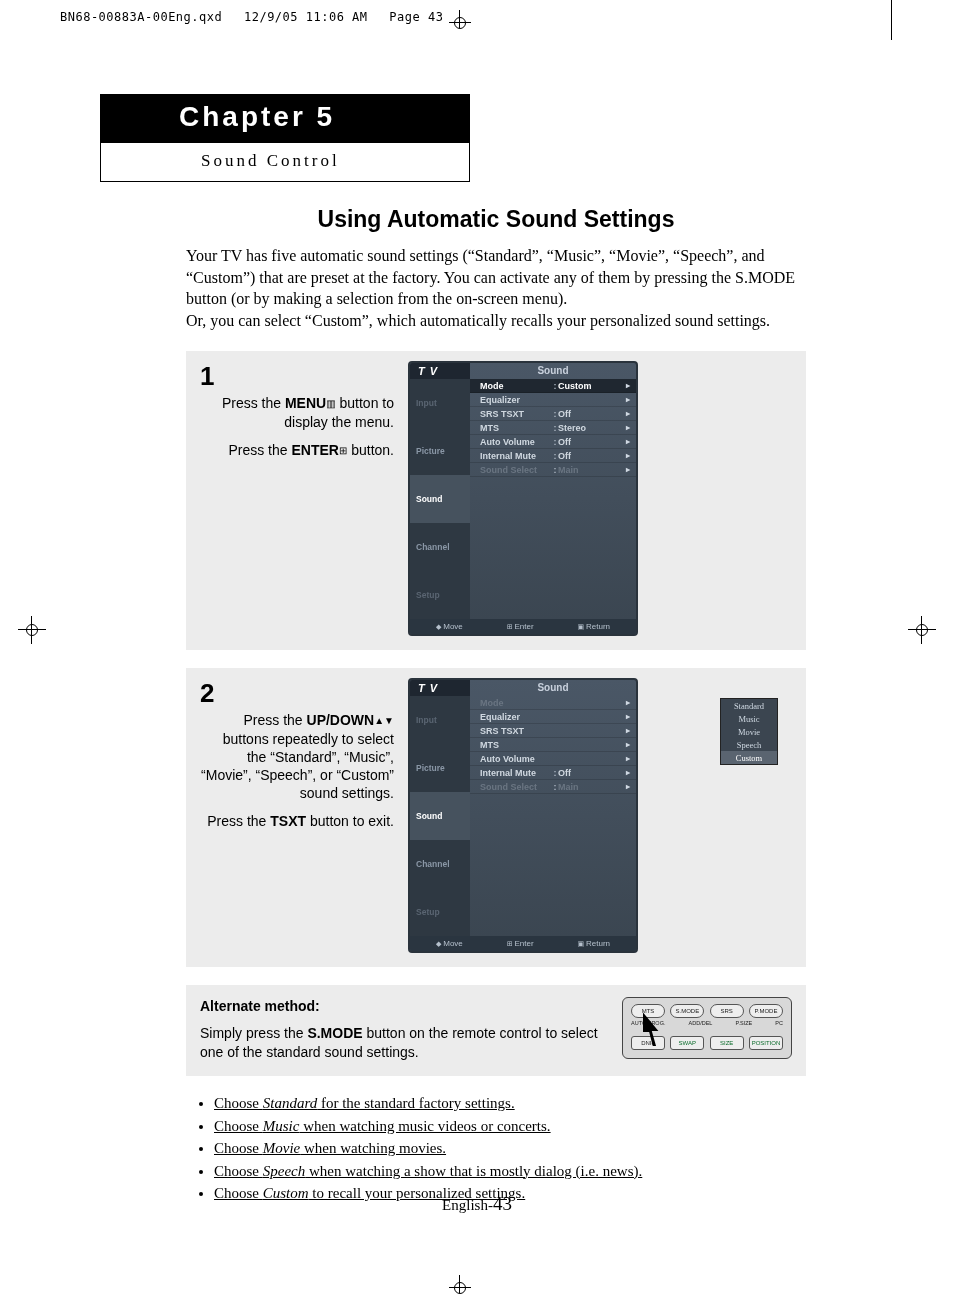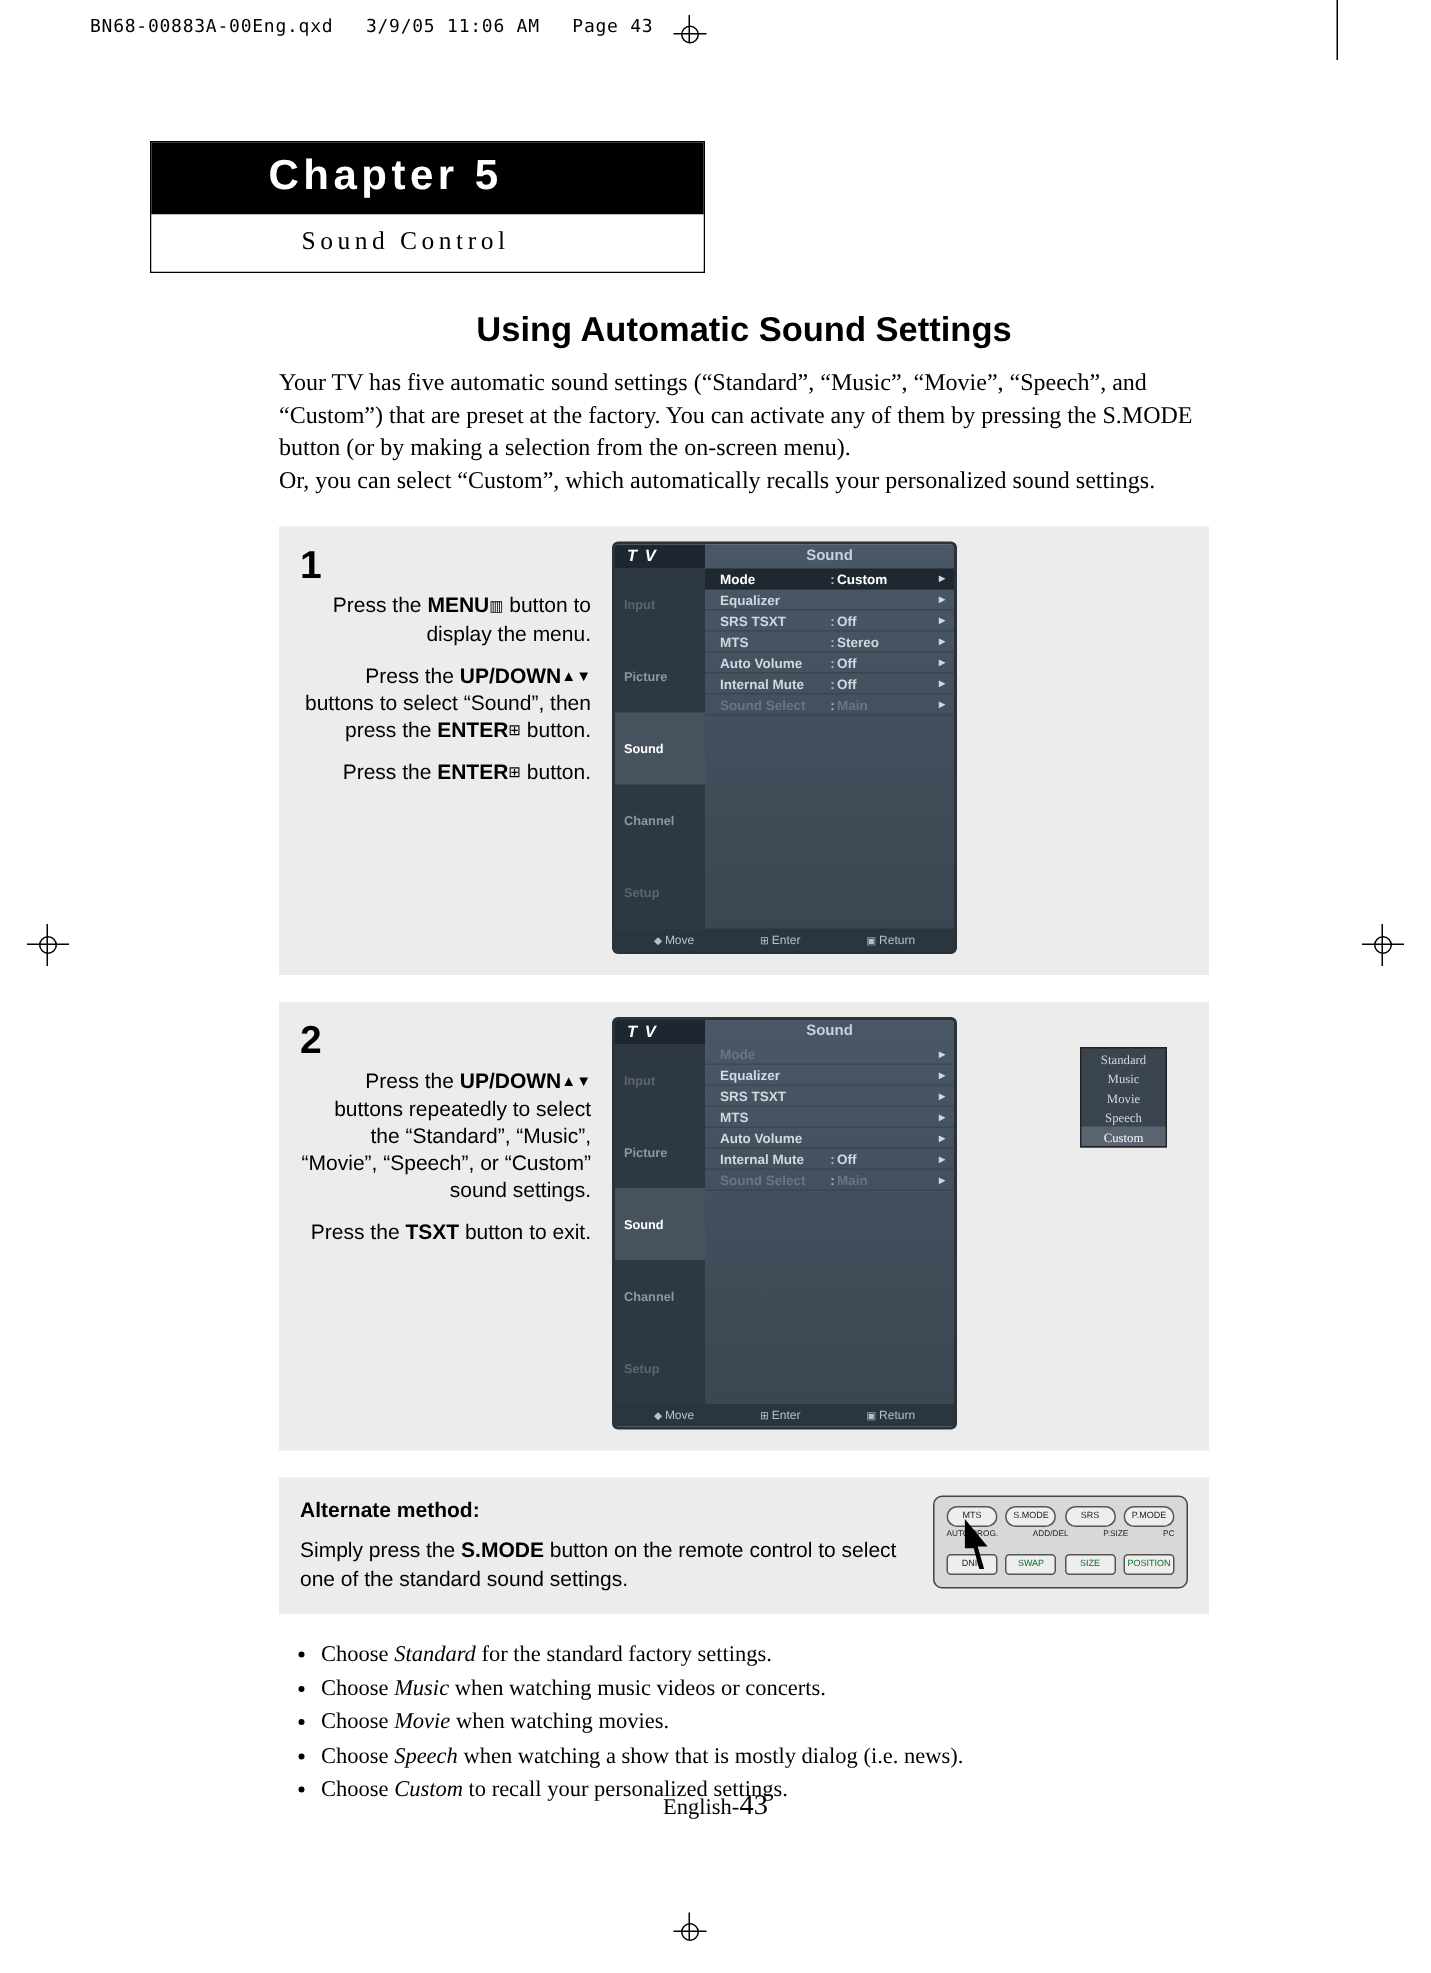--- a/index.html
+++ b/index.html
@@ -182,21 +182,21 @@
     position:absolute; left:20px; top:14px; width:22px; height:34px;
     background:#000; clip-path: polygon(0 0, 70% 55%, 40% 55%, 60% 100%, 45% 100%, 28% 58%, 0 58%);
   }
   .remote .lbl-strip {
     position:absolute; left:8px; right:8px; top:22px; height:12px;
     display:flex; justify-content:space-between;
   }
   .remote .lbl-strip span { font:5.5px Arial; color:#222; }
   .remote .green { color:#0a6b2a; }
 
-  .bullets { margin-left:4px; }
+  .bullets { margin-left:4px;text-decoration:underline; }
   .bullets li {
     list-style: disc;
     margin-left: 24px;
     font: 15px/1.5 "Times New Roman", serif;
   }
   .bullets li em { font-style: italic; }
 
   .page-num {
     position:absolute; left:0; right:0; bottom:100px;
     text-align:center;
@@ -218,21 +218,21 @@
   .side-crop .circ {
     position:absolute; left:8px; top:8px; width:12px; height:12px;
     border:1px solid #000; border-radius:50%;
   }
 </style>
 </head>
 <body>
 
 <div class="print-header">
   <span>BN68-00883A-00Eng.qxd</span><span class="spacer"></span>
-  <span>3/9/05 11:06 AM</span><span class="spacer"></span>
+  <span>12/9/05 11:06 AM</span><span class="spacer"></span>
   <span>Page 43</span>
 </div>
 <div class="crop-mark-top">
     <div class="crop-circle"></div>
   </div>
 <div class="vline-right"></div>
 <div class="side-crop left">
     <div class="circ"></div>
   </div>
 <div class="side-crop right">
@@ -248,21 +248,20 @@
 
   <div class="content">
     <div class="h2">Using Automatic Sound Settings</div>
     <div class="intro">Your TV has five automatic sound settings (“Standard”, “Music”, “Movie”, “Speech”, and “Custom”) that are preset at the factory. You can activate any of them by pressing the S.MODE button (or by making a selection from the on-screen menu).<br>Or, you can select “Custom”, which automatically recalls your personalized sound settings.</div>
 
     <div id="steps">
         <div class="step-box">
           <div class="step-left">
             <div class="step-num">1</div>
             <p>Press the <b>MENU</b><span class="step-icon">▥</span> button to display the menu.</p>
-            <p>Press the <b>UP/DOWN</b><span class="step-icon">▲▼</span> buttons to select “Sound”, then press the <b>ENTER</b><span class="step-icon">⊞</span> button.</p>
             <p>Press the <b>ENTER</b><span class="step-icon">⊞</span> button.</p>
           </div>
           <div class="osd-wrap">
             <div class="osd">
               <div class="osd-top">
                 <div class="osd-tv">T V</div>
                  <div class="osd-title">Sound</div>
               </div>
               <div class="osd-body">
                 <div class="osd-tabs">

